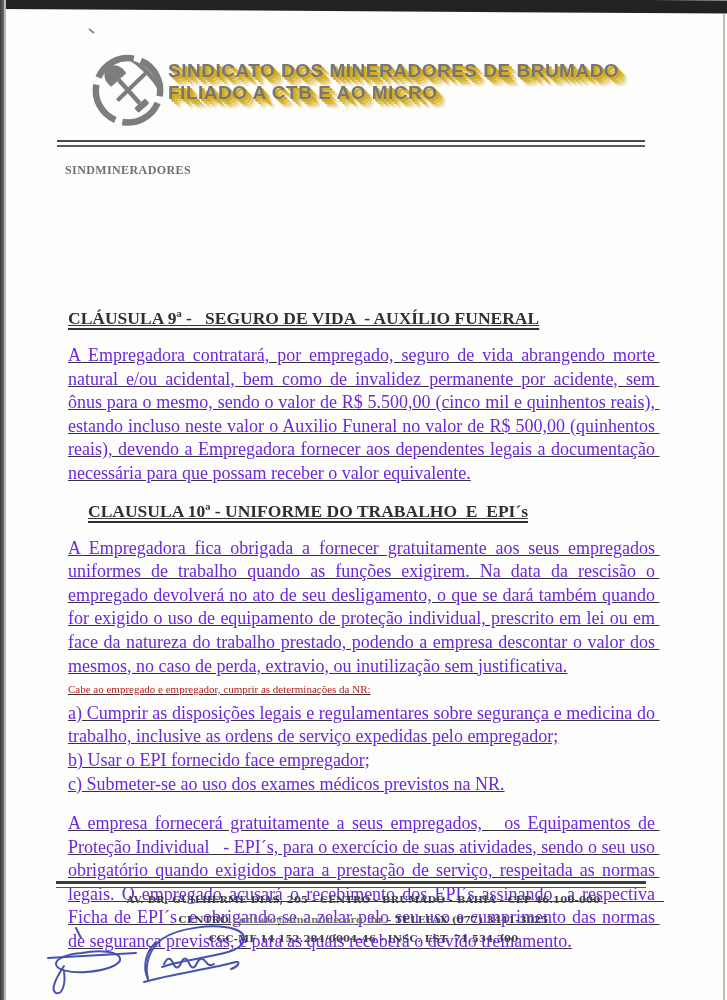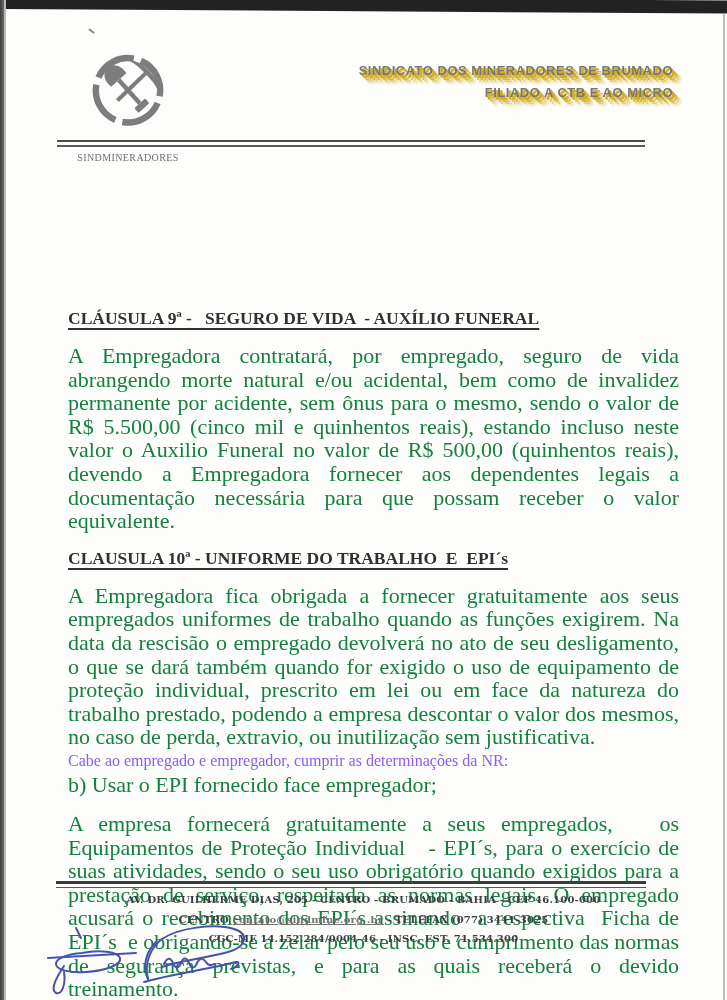--- a/index.html
+++ b/index.html
@@ -15,42 +15,42 @@
   .edge-left { position:absolute; top:0; left:0; width:4px; height:1000px;
     background:linear-gradient(to right,#3c3c3c,#6e6e6e); }
   .edge-left-soft { position:absolute; top:0; left:4px; width:2px; height:1000px; background:#b9b9b5; }
   .edge-right { position:absolute; top:14px; right:2px; width:2px; height:986px; background:#bdbdb9; }
   .pen-fleck { position:absolute; top:30px; left:88px; width:7px; height:2px;
     background:#8a8a8a; transform:rotate(38deg); border-radius:2px; }
 
   
   .header { position:relative; height:150px; }
   .logo-box { position:absolute; left:58px; top:48px; width:140px; text-align:center; }
-  .logo-caption { font-size:10px; font-weight:normal; letter-spacing:.4px; color:#6f6f6f;
-    font-family:"Liberation Serif", serif; margin-top:8px; }
-  .title-block { position:absolute; left:168px; top:60px; width:505px; text-align:right;
-    font-family:"Liberation Sans", sans-serif; font-weight:bold; font-size:13px;
+  .logo-caption { font-size:12px; font-weight:bold; letter-spacing:.4px; color:#6f6f6f;
+    font-family:"Liberation Serif", serif; margin-top:19px; }
+  .title-block { position:absolute; left:168px; top:60px; width:505px; text-align:left;
+    font-family:"Liberation Sans", sans-serif; font-weight:bold; font-size:19px;
     line-height:22px; letter-spacing:.5px; color:#777675;
     text-shadow:2px 2px 0 rgba(210,171,30,.95), 3px 3px 0 rgba(210,171,30,.85),
                 5px 5px 0 rgba(210,171,30,.75), 7px 7px 1px rgba(210,171,30,.55),
                 9px 9px 2px rgba(210,171,30,.35); }
   .header-rule { position:absolute; left:57px; top:140px; width:588px; height:7px;
     border-top:2.5px solid #4a4a4a; border-bottom:2px solid #5a5a5a; }
 
   
-  .content { padding:158px 48px 0 68px; }
+  .content { padding:158px 72px 0 68px;text-decoration:underline; }
   .clause-heading { font-weight:bold; font-size:17.5px; white-space:pre-wrap;
     text-decoration:underline; text-decoration-thickness:2px; text-underline-offset:4px;
     color:#303030; }
-  .para { font-size:22px; line-height:23.6px; text-align:justify; white-space:pre-wrap;
-    color:#15803d; }
+  .para { font-size:18px; line-height:23.6px; text-align:justify; white-space:pre-wrap;
+    color:#6d28d9; }
   .mt-p { margin-top:15px; }
-  .mt-h10 { margin-top:15px; }
+  .mt-h10 { margin-top:15px;margin-left:20px; }
   .mt-h11 { margin-top:24px; }
-  .plain-line { font-size:16px; line-height:23.6px; color:#8b5cf6; }
+  .plain-line { font-size:11px; line-height:23.6px; color:#b91c1c; }
   .nr-items .para { text-align:justify; }
   .body2 { margin-top:16px; }
 
   
   .footer-rule { position:absolute; left:56px; top:881px; width:590px; height:7px;
     border-top:3px solid #3c3c3c; border-bottom:1.5px solid #555; }
   .footer { position:absolute; left:0; top:890px; width:727px; text-align:center;
     font-family:"DejaVu Serif", serif; font-weight:bold; font-size:10px;
     line-height:19.5px; color:#3a3f45; letter-spacing:.2px; }
   .footer a { color:#737373; text-decoration:underline; font-weight:bold; }
@@ -100,21 +100,23 @@
     <section>
       <div class="clause-heading">CLÁUSULA 9ª -   SEGURO DE VIDA  - AUXÍLIO FUNERAL</div>
       <p class="para mt-p">A Empregadora contratará, por empregado, seguro de vida abrangendo morte natural e/ou acidental, bem como de invalidez permanente por acidente, sem ônus para o mesmo, sendo o valor de R$ 5.500,00 (cinco mil e quinhentos reais), estando incluso neste valor o Auxilio Funeral no valor de R$ 500,00 (quinhentos reais), devendo a Empregadora fornecer aos dependentes legais a documentação necessária para que possam receber o valor equivalente.</p>
     </section>
 
     <section>
       <div class="clause-heading mt-h10">CLAUSULA 10ª - UNIFORME DO TRABALHO  E  EPI´s</div>
       <p class="para mt-p">A Empregadora fica obrigada a fornecer gratuitamente aos seus empregados uniformes de trabalho quando as funções exigirem. Na data da rescisão o empregado devolverá no ato de seu desligamento, o que se dará também quando for exigido o uso de equipamento de proteção individual, prescrito em lei ou em face da natureza do trabalho prestado, podendo a empresa descontar o valor dos mesmos, no caso de perda, extravio, ou inutilização sem justificativa.</p>
       <div class="plain-line">Cabe ao empregado e empregador, cumprir as determinações da NR:</div>
       <div class="nr-items">
+        <p class="para">a) Cumprir as disposições legais e regulamentares sobre segurança e medicina do trabalho, inclusive as ordens de serviço expedidas pelo empregador;</p>
         <p class="para">b) Usar o EPI fornecido face empregador;</p>
+        <p class="para">c) Submeter-se ao uso dos exames médicos previstos na NR.</p>
       </div>
       <p class="para body2">A empresa fornecerá gratuitamente a seus empregados,   os Equipamentos de Proteção Individual   - EPI´s, para o exercício de suas atividades, sendo o seu uso obrigatório quando exigidos para a prestação de serviço, respeitada as normas legais. O empregado acusará o recebimento dos EPI´s assinando  a respectiva  Ficha de EPI´s  e obrigando-se a zelar pelo seu uso e cumprimento das normas de segurança previstas, e para as quais receberá o devido treinamento.</p>
     </section>
 
 
   </div>
 
   <div class="footer-rule"></div>
   <div class="footer">
     <div>AV. DR. GUILHERME DIAS, 205 - CENTRO - BRUMADO - BAHIA - CEP 46.100-000</div>

